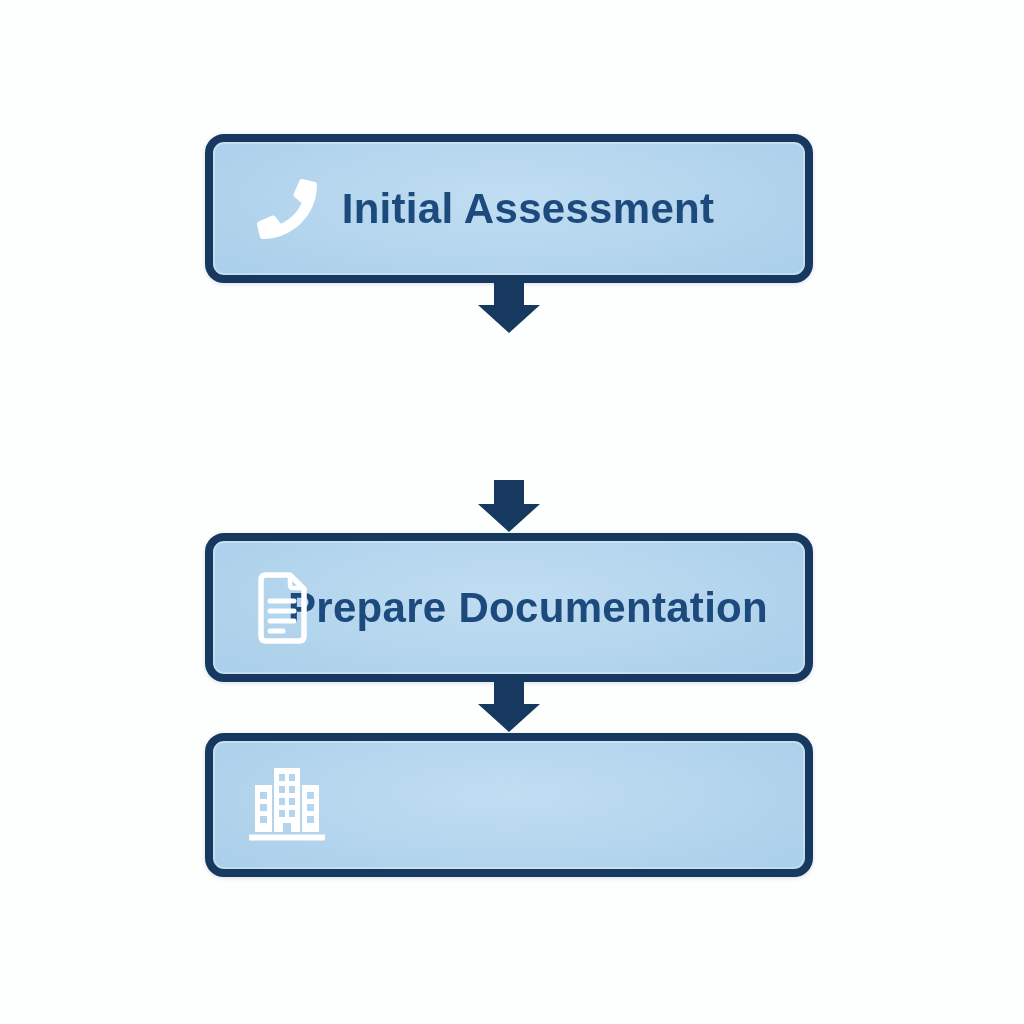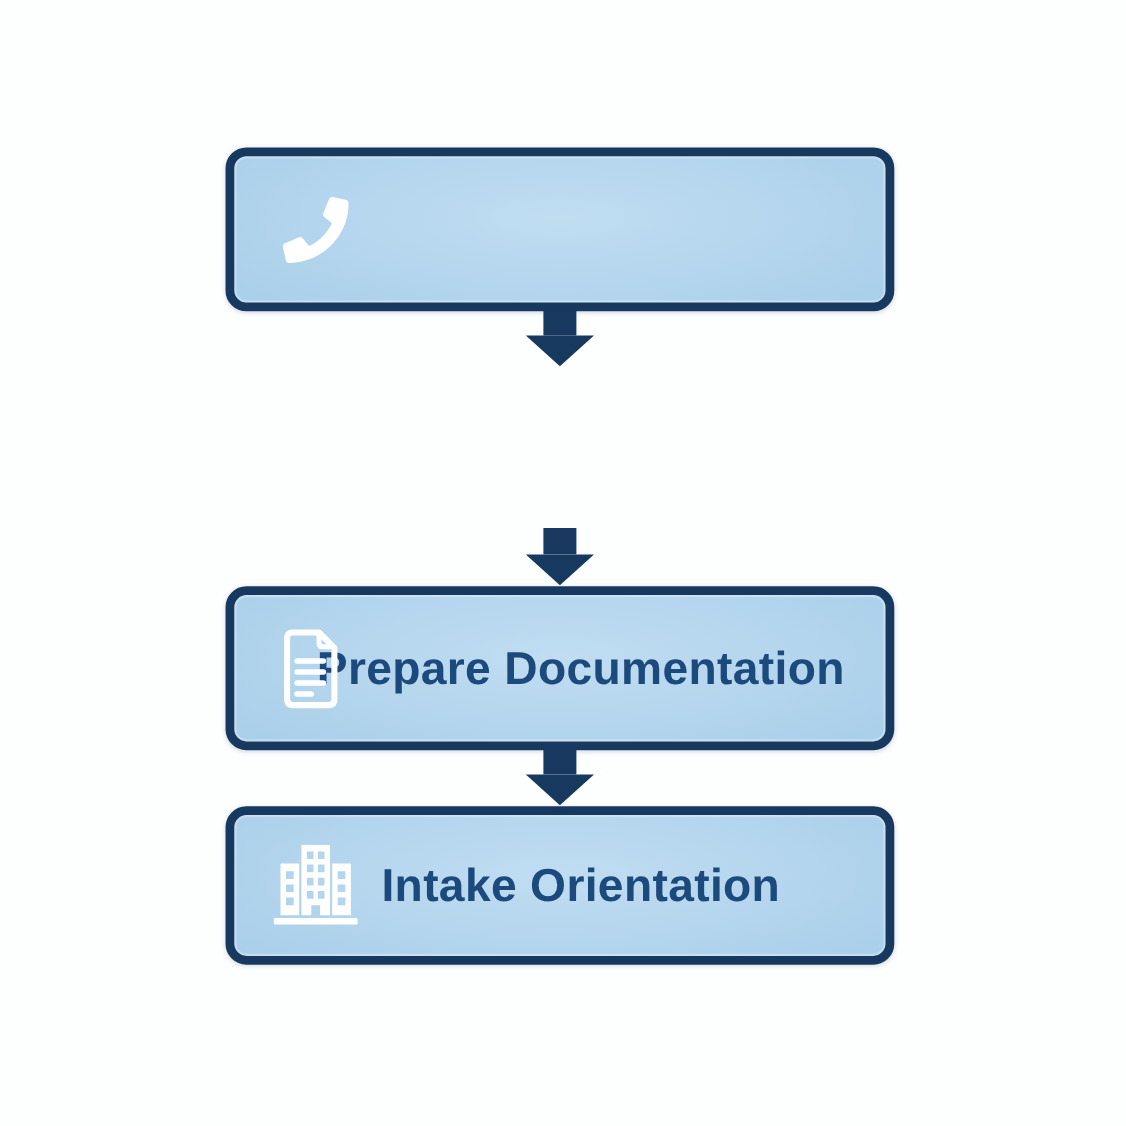--- a/index.html
+++ b/index.html
@@ -87,20 +87,21 @@
 <body style="--background: #fdfefe; --box-border: #17395f; --box-fill-center: #c0ddf2; --box-fill-mid: #a8cee9; --box-fill-edge: #98c1de; --label-text: #1c4a7c; --icon: #ffffff; --arrow: #17395f;">
 
 <div class="canvas">
 
   <div class="step-box box-1">
     <span class="step-icon">
       <svg width="60" height="60" viewBox="0 0 512 512" aria-hidden="true">
         <path fill="currentColor" d="M493.4 24.6l-104-24c-11.3-2.6-22.9 3.3-27.5 13.9l-48 112c-4.2 9.8-1.4 21.3 6.9 28l60.6 49.6c-36 76.7-98.9 140.5-177.2 177.2l-49.6-60.6c-6.8-8.3-18.2-11.1-28-6.9l-112 48C3.9 366.5-2 378.1.6 389.4l24 104C27.1 504.2 36.7 512 48 512c256.1 0 464-207.5 464-464 0-11.2-7.7-20.9-18.6-23.4z"></path>
       </svg>
     </span>
+    <span class="step-label">Initial Assessment</span>
   </div>
 
   <div class="flow-arrow arrow-1">
     <div class="arrow-stem"></div>
     <div class="arrow-head"></div>
   </div>
 
 
   <div class="flow-arrow arrow-2">
     <div class="arrow-stem"></div>
@@ -142,16 +143,15 @@
           M13 36 H20 V43 H13 Z
           M13 48 H20 V55 H13 Z"></path>
         <path fill="currentColor" fill-rule="evenodd" d="
           M55 17 H72 V64 H55 Z
           M60 24 H67 V31 H60 Z
           M60 36 H67 V43 H60 Z
           M60 48 H67 V55 H60 Z"></path>
         <rect fill="currentColor" x="2" y="66.5" width="76" height="6" rx="1"></rect>
       </svg>
     </span>
-    <span class="step-label">Intake Orientation</span>
   </div>
 
 </div>
 
 </body></html>

